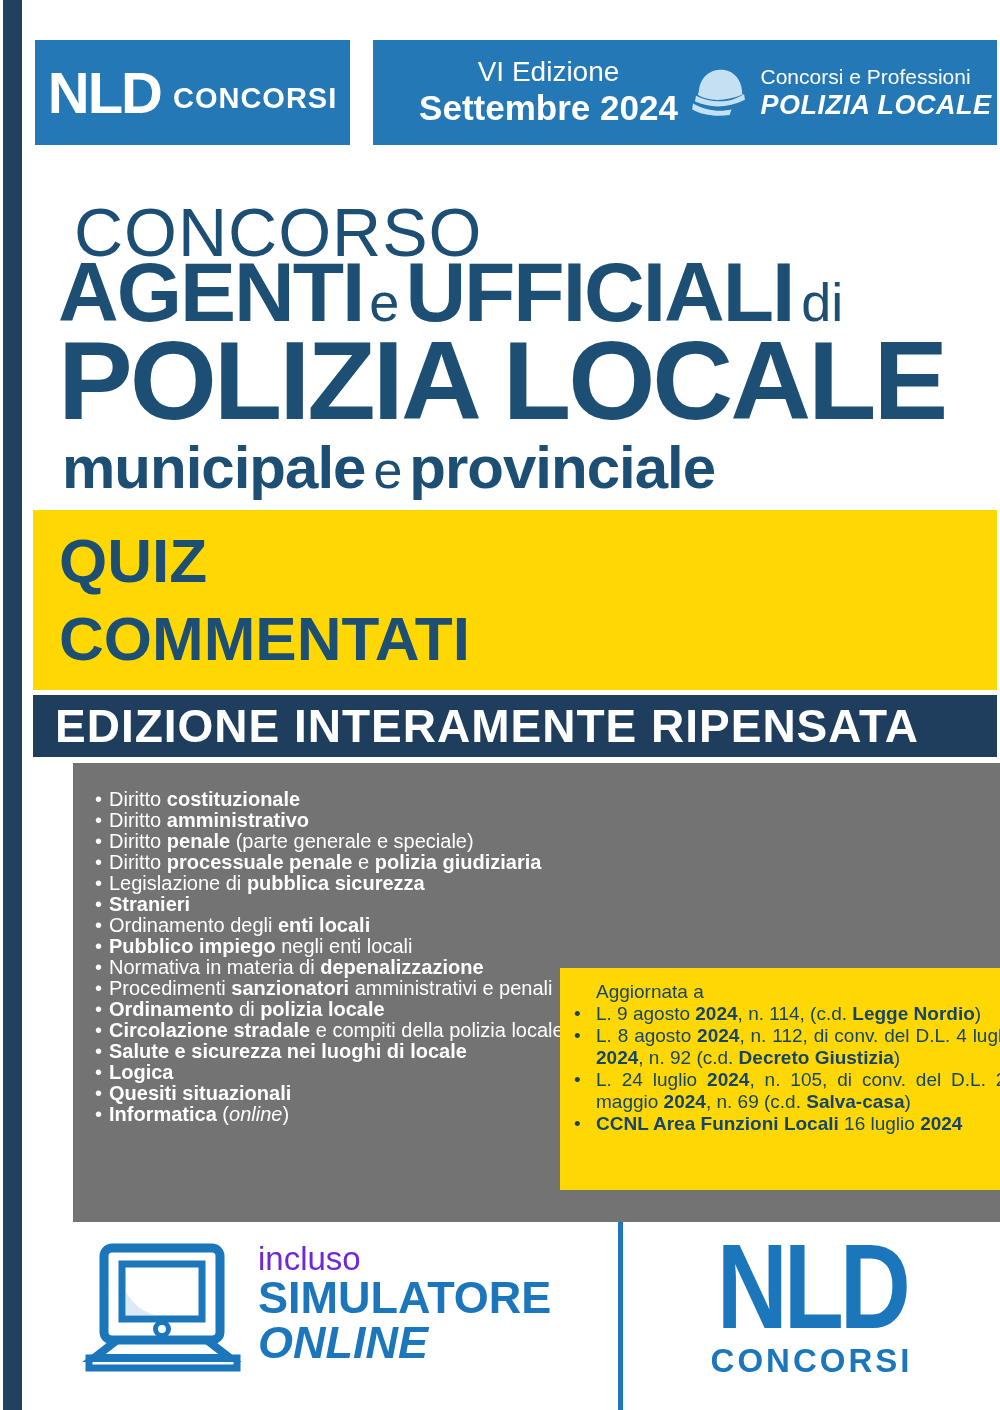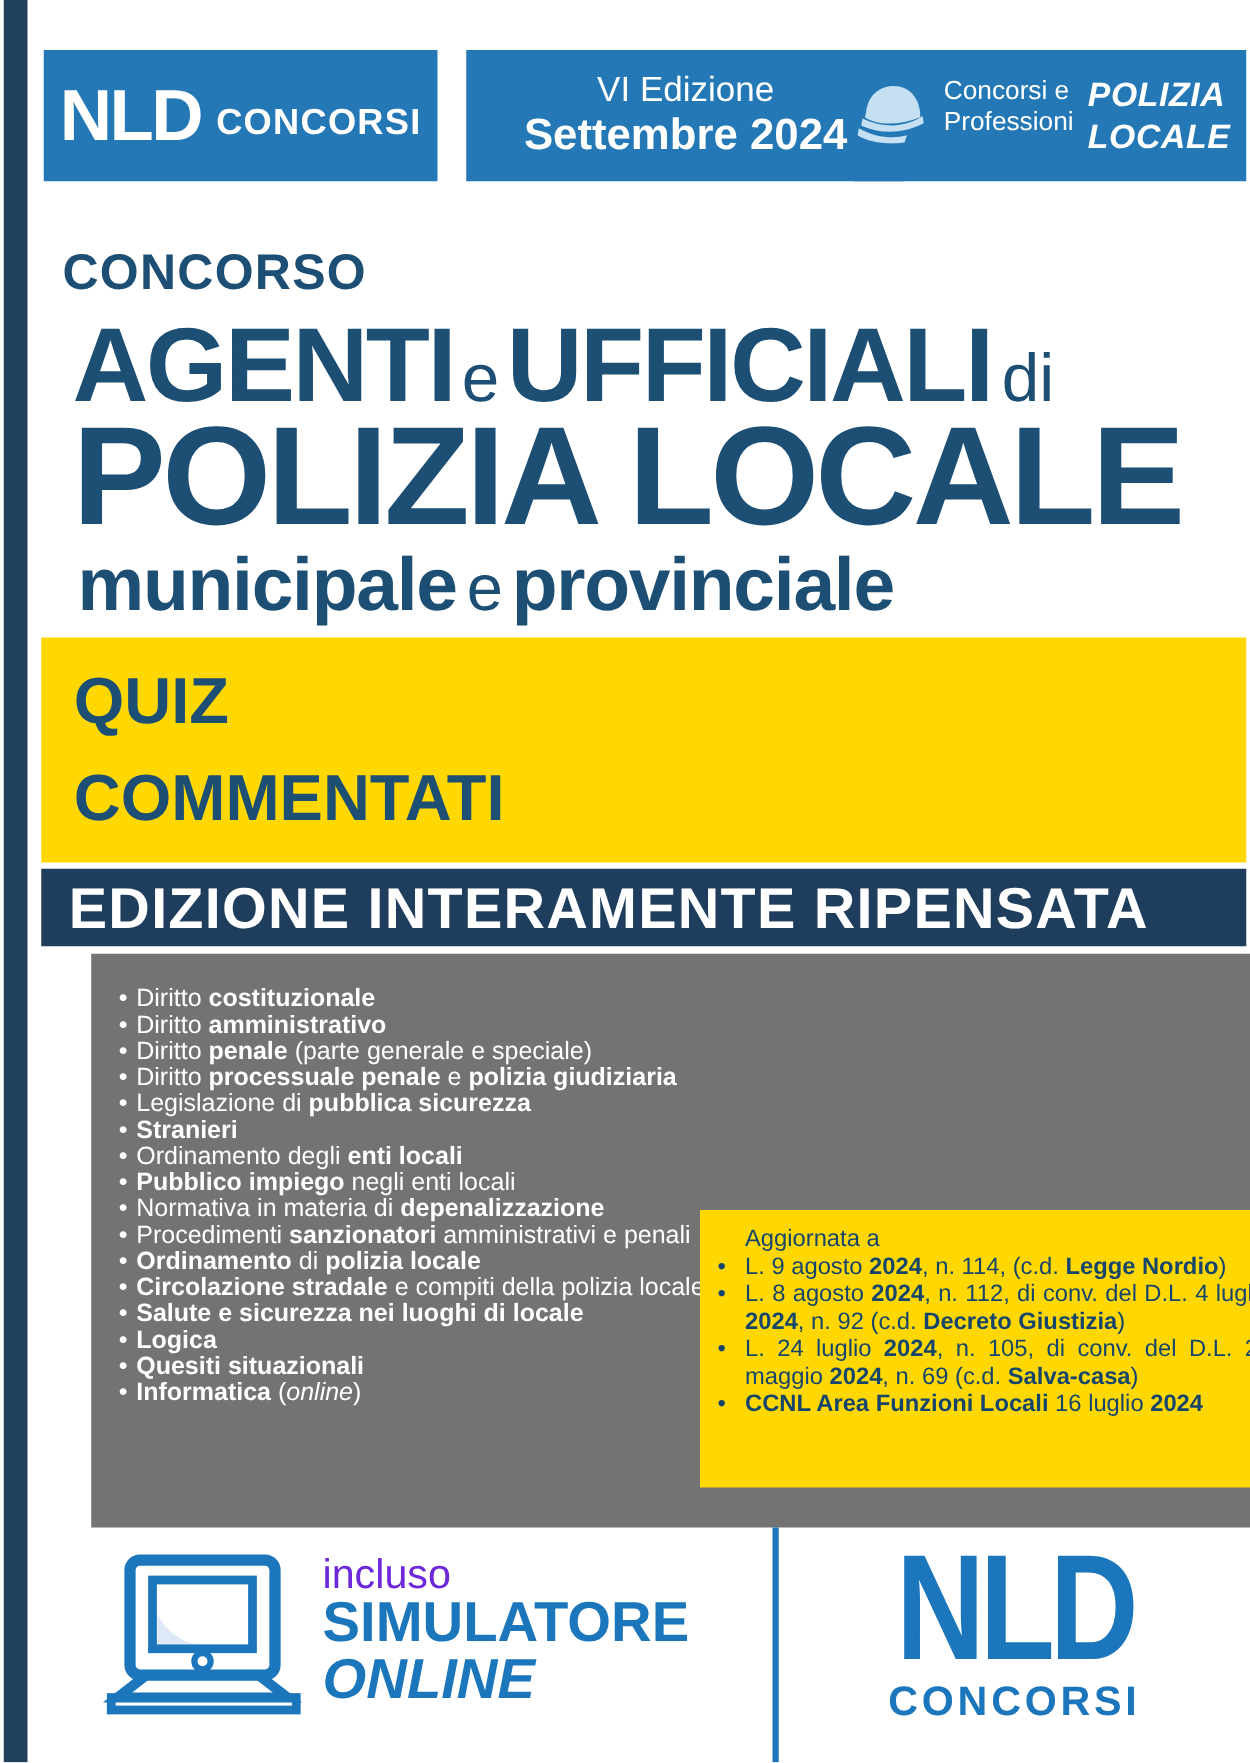--- a/index.html
+++ b/index.html
@@ -12,37 +12,37 @@
   
   .hdr-box { position:absolute; top:40px; height:105px; background:#2478b6; color:#fff;
              display:flex; align-items:center; justify-content:center; box-sizing:border-box; }
   .hdr-brand { left:35px; width:315px; gap:12px; }
   .brand-nld { font-size:58px; font-weight:800; letter-spacing:-2px; line-height:1; }
   .brand-sub { font-size:29px; font-weight:700; letter-spacing:1px; margin-top:12px; }
   .hdr-edition { left:373px; width:351px; flex-direction:column; }
   .ed1 { font-size:28px; font-weight:400; line-height:1.15; }
   .ed2 { font-size:35px; font-weight:700; line-height:1.15; }
   .hdr-series { left:683px; width:314px; gap:10px; }
-  .series-text { display:flex; flex-direction:row; align-items:flex-start; }
+  .series-text { display:flex; flex-direction:column; align-items:flex-start; }
   .s1 { font-size:21px; font-weight:400; line-height:1.2; }
   .s2 { font-size:27px; font-weight:800; font-style:italic; line-height:1.2; letter-spacing:0.5px; }
 
   
   .navy { color:#1d4e74; }
-  .title-kicker { position:absolute; left:50px; top:198px; font-size:40px; font-weight:700; letter-spacing:1px; line-height:1; }
+  .title-kicker { position:absolute; left:74px; top:198px; font-size:68px; font-weight:400; letter-spacing:1px; line-height:1; }
   .title-line1 { position:absolute; left:58px; top:250px; font-size:84px; font-weight:800; letter-spacing:-2px; line-height:1; white-space:nowrap; }
   .title-line1 .conj { font-size:54px; font-weight:500; letter-spacing:0; margin:0 6px; }
   .title-line1 .suffix { font-size:54px; font-weight:500; letter-spacing:0; margin-left:8px; }
   .title-line2 { position:absolute; left:58px; top:325px; font-size:112px; font-weight:800; letter-spacing:-3px; line-height:1; white-space:nowrap; }
   .title-line3 { position:absolute; left:62px; top:438px; font-size:60px; font-weight:700; letter-spacing:-1px; line-height:1; white-space:nowrap; }
   .title-line3 .conj { font-size:52px; font-weight:400; margin:0 8px; }
 
   
   .quiz-box { position:absolute; left:33px; top:510px; width:964px; height:180px; background:#ffd803; }
-  .quiz-line { margin:0 0 0 26px; font-size:52px; font-weight:800; color:#1d4e74; line-height:78px; }
+  .quiz-line { margin:0 0 0 26px; font-size:62px; font-weight:800; color:#1d4e74; line-height:78px; }
   .quiz-box .quiz-line:first-child { margin-top:12px; }
   .banner { position:absolute; left:33px; top:695px; width:964px; height:62px; background:#1f3e5e; color:#fff;
             display:flex; align-items:center; padding-left:22px; box-sizing:border-box;
             font-size:46px; font-weight:800; letter-spacing:1px; white-space:nowrap; }
 
   
   .content { position:absolute; left:33px; top:763px; width:964px; height:459px; background:#737373;margin-left:40px; }
   ul.rich { list-style:none; margin:0; padding:0; }
   ul.rich li { position:relative; }
   ul.rich li::before { content:"\2022"; position:absolute; left:0; top:0; }

